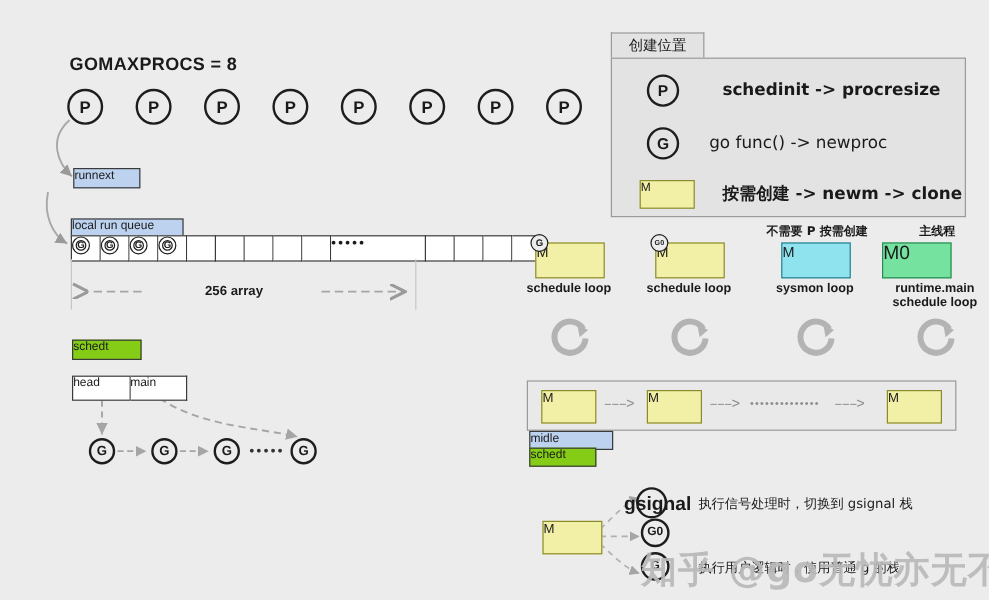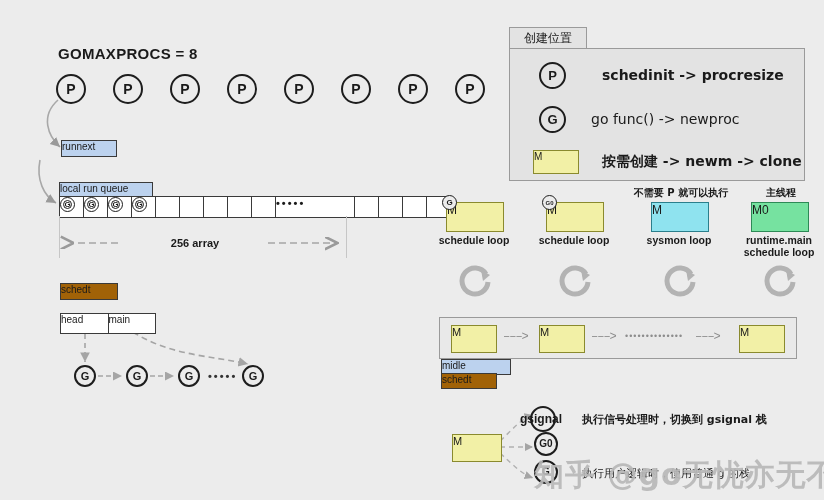--- a/index.html
+++ b/index.html
@@ -22,21 +22,21 @@
     box-sizing:border-box;
   }
   .circ.dbl::after{
     content:"";position:absolute;left:2px;top:2px;right:2px;bottom:2px;
     border:1.5px solid #1d1d1d;border-radius:50%;
   }
   .yellowbox{background:#f2f0a6;border:1.5px solid #8a8a2e;}
   .cyanbox{background:#8fe3ef;border:1.5px solid #2b7f8c;}
   .greenbox{background:#76e2a0;border:1.5px solid #2d8a56;}
   .bluelbl{background:#bcd2ee;border:1.5px solid #3a3a3a;}
-  .greenlbl{background:#a16207;border:1.5px solid #3a3a3a;}
+  .greenlbl{background:#84cc16;border:1.5px solid #3a3a3a;}
   .whitebox{background:#ffffff;border:1px solid #3a3a3a;}
 
   .title{font-weight:bold;font-size:15px;letter-spacing:.3px;text-align:center;}
   .cap{font-size:10.5px;font-weight:bold;text-align:center;line-height:12px;}
   .cn{font-family:"DejaVu Sans","Liberation Sans",sans-serif;}
 
   
   .panel{
     background:#e3e3e3;border:1px solid #9a9a9a;
     box-sizing:border-box;
@@ -216,25 +216,25 @@
       <div class="abs yellowbox" style="left: 10px; top: 16px; width: 56px; height: 28px; font-size: 12px;"><span>M</span></div>
       <div class="abs circ" style="left: 6px; top: 9px; width: 15px; height: 15px; font-size: 8px; background: rgb(236, 236, 236); border-width: 1.3px;">
         <span>G</span>
       </div>
       <div class="abs cap" style="left: -17px; top: 48px; width: 110px; white-space: pre-line;">schedule loop</div>
       <div class="abs yellowbox" style="left: 110px; top: 16px; width: 56px; height: 28px; font-size: 12px;"><span>M</span></div>
       <div class="abs circ" style="left: 106px; top: 9px; width: 15px; height: 15px; font-size: 6px; background: rgb(236, 236, 236); border-width: 1.3px;">
         <span>G0</span>
       </div>
       <div class="abs cap" style="left: 83px; top: 48px; width: 110px; white-space: pre-line;">schedule loop</div>
-      <div class="abs cn" style="left: 180px; top: 0px; width: 130px; text-align: center; font-size: 10px; font-weight: bold; white-space: nowrap;">不需要 P 就可以执行</div>
+      <div class="abs cn" style="left: 180px; top: 0px; width: 130px; text-align: center; font-size: 10px; font-weight: bold; white-space: nowrap;">不需要 P 按需创建</div>
       <div class="abs cyanbox" style="left: 215px; top: 16px; width: 56px; height: 28px; font-size: 12px;"><span>M</span></div>
       <div class="abs cap" style="left: 188px; top: 48px; width: 110px; white-space: pre-line;">sysmon loop</div>
       <div class="abs cn" style="left: 280px; top: 0px; width: 130px; text-align: center; font-size: 10px; font-weight: bold; white-space: nowrap;">主线程</div>
-      <div class="abs greenbox" style="left: 315px; top: 16px; width: 56px; height: 28px; font-size: 12px;"><span>M0</span></div>
+      <div class="abs greenbox" style="left: 299px; top: 16px; width: 56px; height: 28px; font-size: 16px;"><span>M0</span></div>
       <div class="abs cap" style="left: 288px; top: 48px; width: 110px; white-space: pre-line;">runtime.main
 schedule loop</div>
     </div>
 
   <div class="abs" id="loop-arrows" style="left:436px;top:252px;width:380px;height:46px;">
       <div class="abs" style="left: 20px; top: 8px;"><svg width="40" height="40" style="position:relative">
           <path d="M30,14 A13,13 0 1 0 32,22" fill="none" stroke="#b3b3b3" stroke-width="5" stroke-linecap="butt"></path>
           <path d="M25,10 L34,15 L27,21 z" fill="#b3b3b3"></path>
         </svg></div>
       <div class="abs" style="left: 120px; top: 8px;"><svg width="40" height="40" style="position:relative">
@@ -266,22 +266,22 @@
   </div>
   <div class="abs greenlbl" style="left:441px;top:373px;width:54px;height:14px;font-size:10px;">
     <span>schedt</span>
   </div>
 
   <div class="abs yellowbox" style="left:452px;top:434px;width:48px;height:26px;font-size:11px;">
     <span>M</span>
   </div>
   <div class="abs" id="stack-rows" style="left:520px;top:402px;width:300px;height:92px;">
       <div class="abs circ" style="left: 10px; top: 4px; width: 26px; height: 26px; font-size: 6px; background: transparent;"></div>
-      <div class="abs" style="left: 0px; top: 10px; width: 52px; font-size: 12px; font-weight: bold;">gsignal</div>
-      <div class="abs cn" style="left: 62px; top: 10px; font-size: 11px; font-weight: bold; white-space: nowrap;">执行信号处理时，切换到 gsignal 栈</div>
+      <div class="abs" style="left: 0px; top: 10px; width: 52px; text-align: center; font-size: 16px; font-weight: bold;">gsignal</div>
+      <div class="abs cn" style="left: 62px; top: 10px; font-size: 11px; font-weight: normal; white-space: nowrap;">执行信号处理时，切换到 gsignal 栈</div>
       <div class="abs circ" style="left: 14px; top: 30px; width: 24px; height: 24px; font-size: 10px; background: transparent;"></div>
       <div class="abs" style="left: 0px; top: 36px; width: 52px; text-align: center; font-size: 10px; font-weight: bold;">G0</div>
       <div class="abs circ" style="left: 14px; top: 58px; width: 24px; height: 24px; font-size: 10px; background: transparent;"></div>
       <div class="abs" style="left: 0px; top: 64px; width: 52px; text-align: center; font-size: 10px; font-weight: bold;">G</div>
       <div class="abs cn" style="left: 62px; top: 64px; font-size: 11px; font-weight: normal; white-space: nowrap;">执行用户逻辑时，使用普通 g 的栈</div>
     </div>
 
   <div class="wm cn" style="left:534px;top:455px;font-size:30px;letter-spacing:1px;">知乎 @go无忧亦无不怖</div>
 
 </div>

